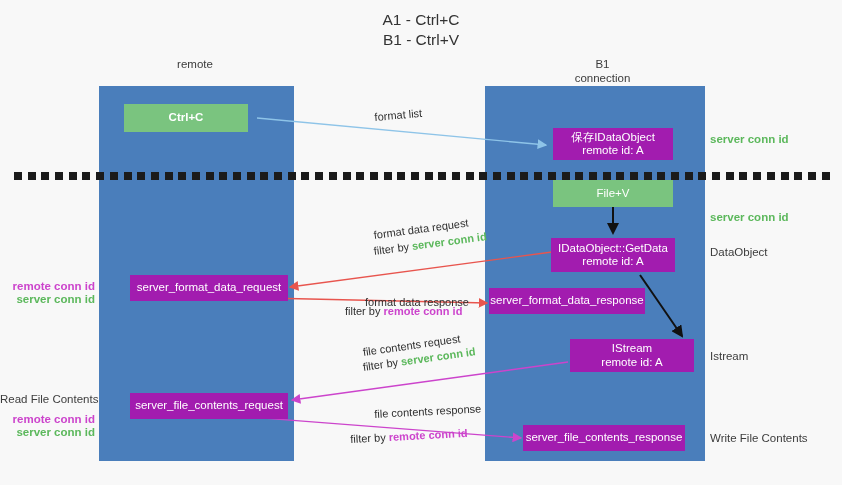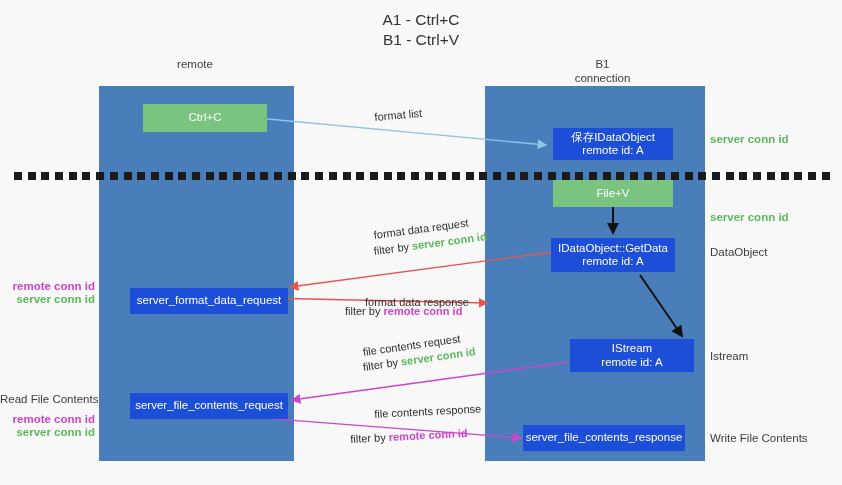--- a/index.html
+++ b/index.html
@@ -51,21 +51,21 @@
     display: flex;
     flex-direction: column;
     align-items: center;
     justify-content: center;
     color: #ffffff;
     font-size: 11.5px;
     line-height: 13.5px;
     text-align: center;
   }
   .box.green { background: #7ac47f; }
-  .box.orange { background: #1d4ed8; }
+  .box.orange { background: #a21caf; }
   .box .l2 { font-size: 11.5px; }
   .edge-label {
     position: absolute;
     font-size: 11px;
     color: #2f2f2f;
     white-space: nowrap;
     transform-origin: left top;
   }
   .edge-label .green-t { color: #5cb85c; font-weight: bold; }
   .edge-label .purple-t { color: #cc44cc; font-weight: bold; }
@@ -202,42 +202,45 @@
       <i></i>
       <i></i>
       <i></i>
       <i></i>
       <i></i>
       <i></i>
       <i></i>
       <i></i>
   </div>
 
-  <div class="box green" style="left:143px; top:104px; width:124px; height:28px;">
+  <div class="box green" style="left:124px; top:104px; width:124px; height:28px;font-weight:bold;">
     <div>Ctrl+C</div>
   </div>
 
   <div class="box orange" style="left:553px; top:128px; width:120px; height:32px;">
     <div>保存IDataObject</div>
     <div class="l2">remote id: A</div>
   </div>
 
   <div class="box green" style="left:553px; top:180px; width:120px; height:27px;">
     <div>File+V</div>
   </div>
 
   <div class="box orange" style="left:551px; top:238px; width:124px; height:34px;">
     <div>IDataObject::GetData</div>
     <div class="l2">remote id: A</div>
   </div>
 
-  <div class="box orange" style="left:130px; top:288px; width:158px; height:26px;">
+  <div class="box orange" style="left:130px; top:275px; width:158px; height:26px;">
     <div>server_format_data_request</div>
   </div>
 
+  <div class="box orange" style="left:489px; top:288px; width:156px; height:26px;">
+    <div>server_format_data_response</div>
+  </div>
 
   <div class="box orange" style="left:570px; top:339px; width:124px; height:33px;">
     <div>IStream</div>
     <div class="l2">remote id: A</div>
   </div>
 
   <div class="box orange" style="left:130px; top:393px; width:158px; height:26px;justify-content:center;">
     <div>server_file_contents_request</div>
   </div>
 

